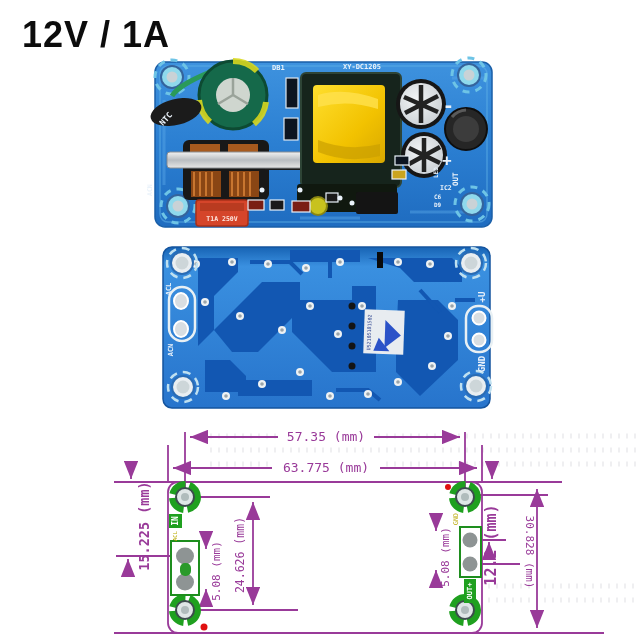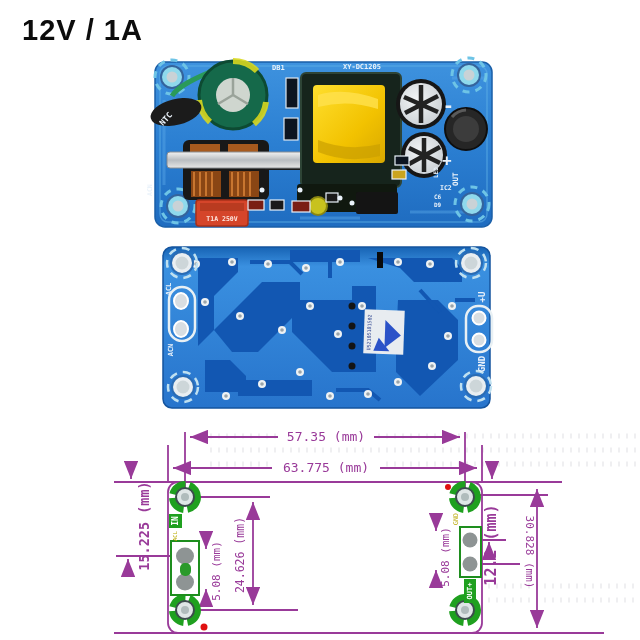--- a/index.html
+++ b/index.html
@@ -1,18 +1,18 @@
 <!DOCTYPE html>
 <html><head>
 <meta charset="utf-8">
 <style>
   html,body{margin:0;padding:0;background:#ffffff;width:640px;height:640px;overflow:hidden;}
   .stage{position:relative;width:640px;height:640px;background:#ffffff;font-family:"DejaVu Sans Mono",monospace;}
   .title{position:absolute;left:22px;top:14px;font-family:"Liberation Sans",sans-serif;
-         font-weight:800;font-size:29px;letter-spacing:1px;color:#0c0c0c;text-align:right;}
+         font-weight:800;font-size:36px;letter-spacing:1px;color:#0c0c0c;text-align:right;}
   svg{position:absolute;left:0;top:0;}
   text{font-family:"DejaVu Sans Mono",monospace;}
   .dim{fill:#993a99;}
   .silk{fill:#eaf2fa;font-weight:bold;}
 </style>
 </head>
 <body>
 
 <div class="stage">
   <div class="title">12V / 1A</div>

